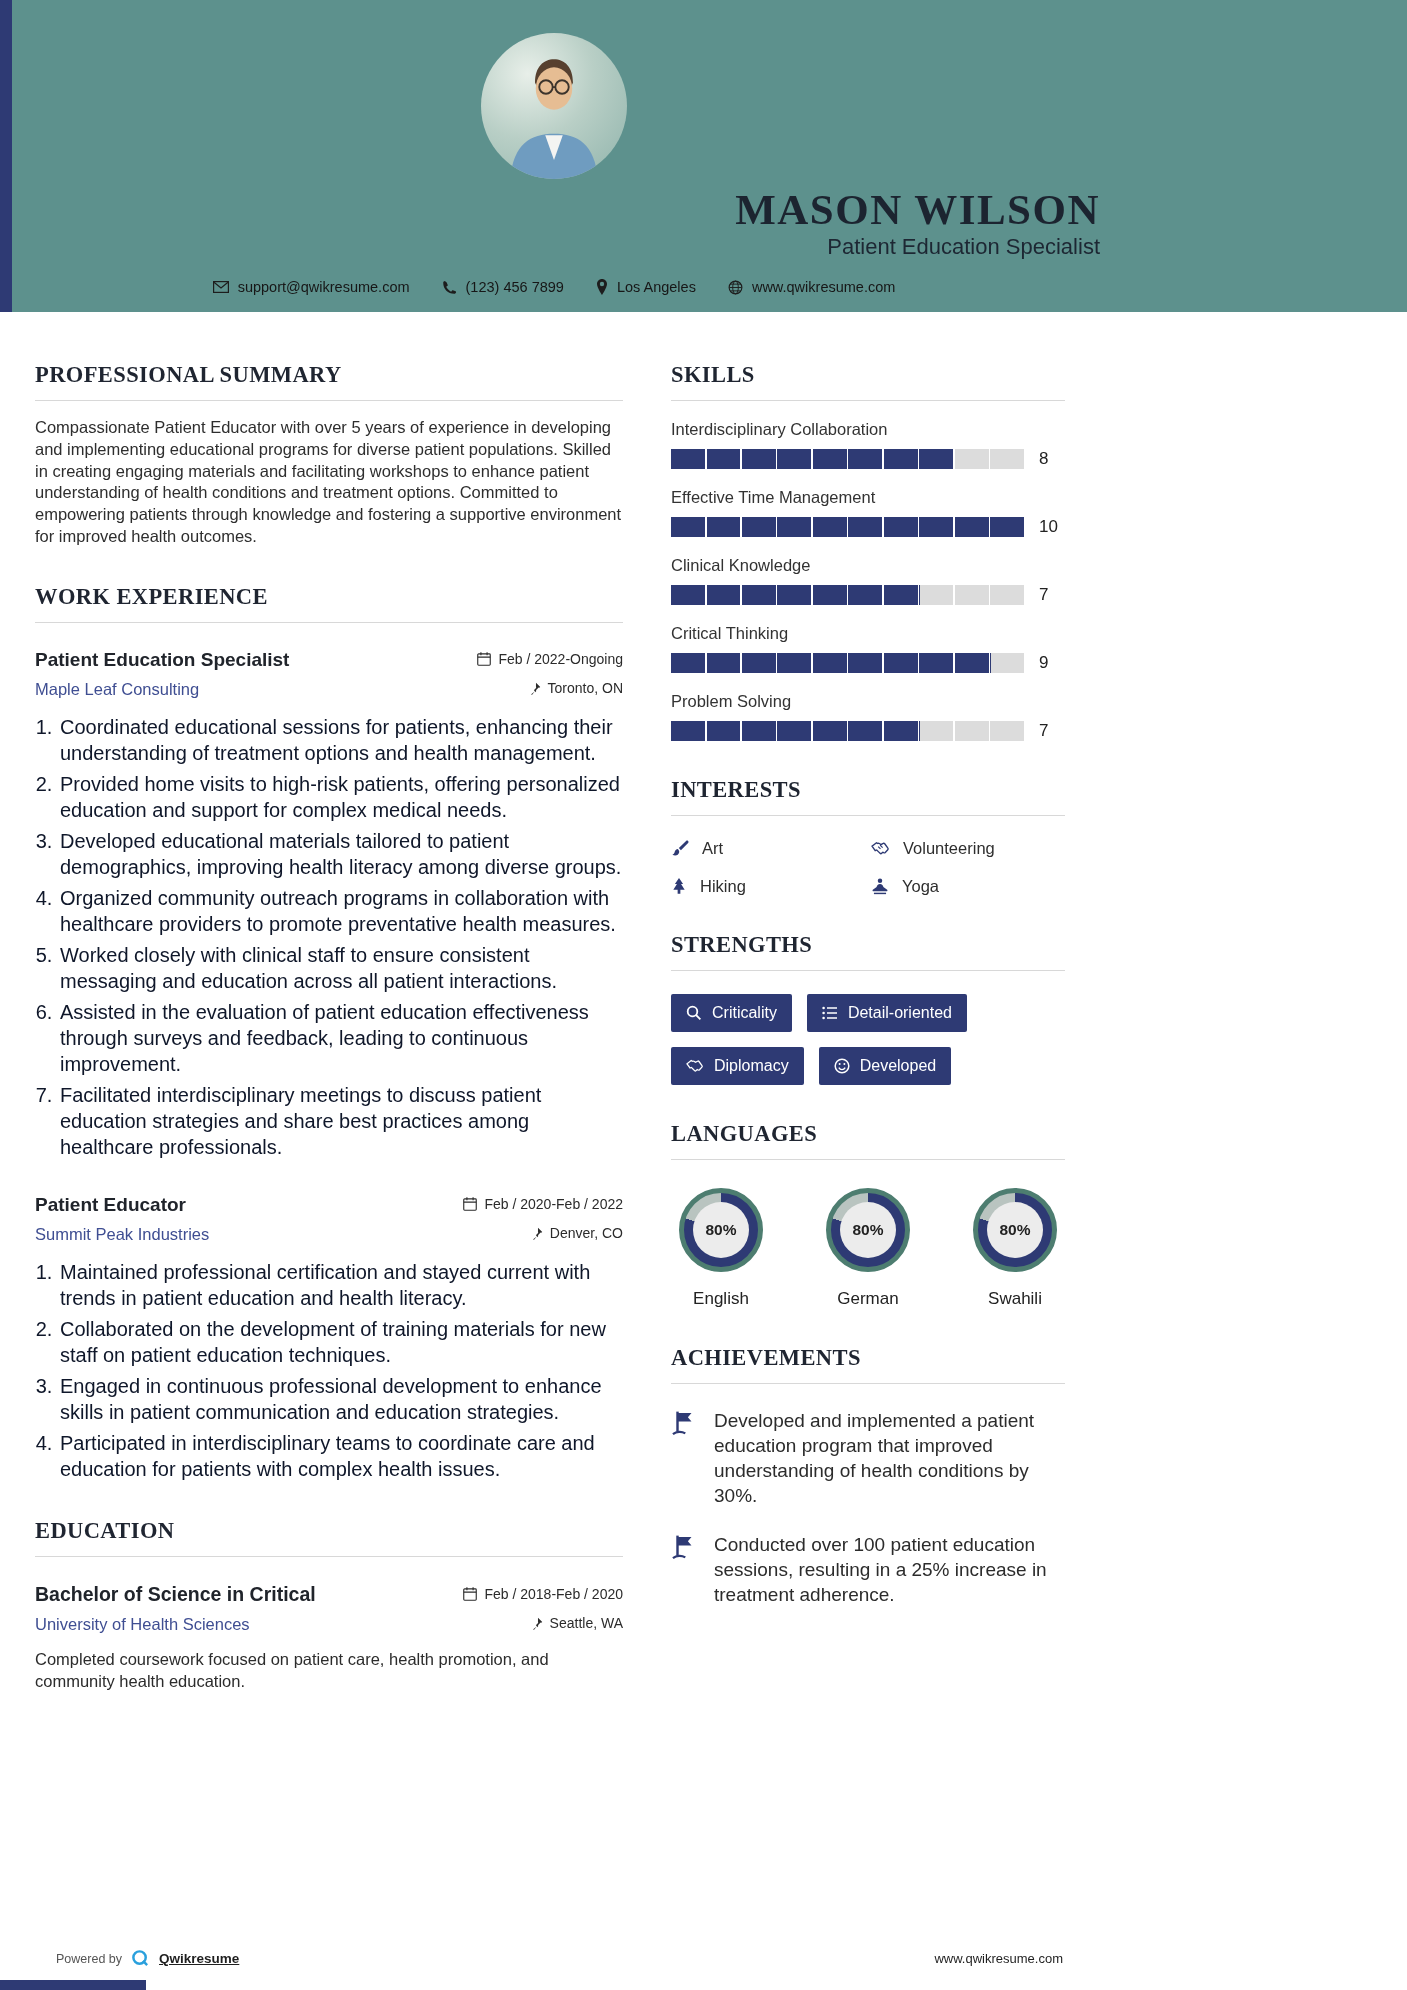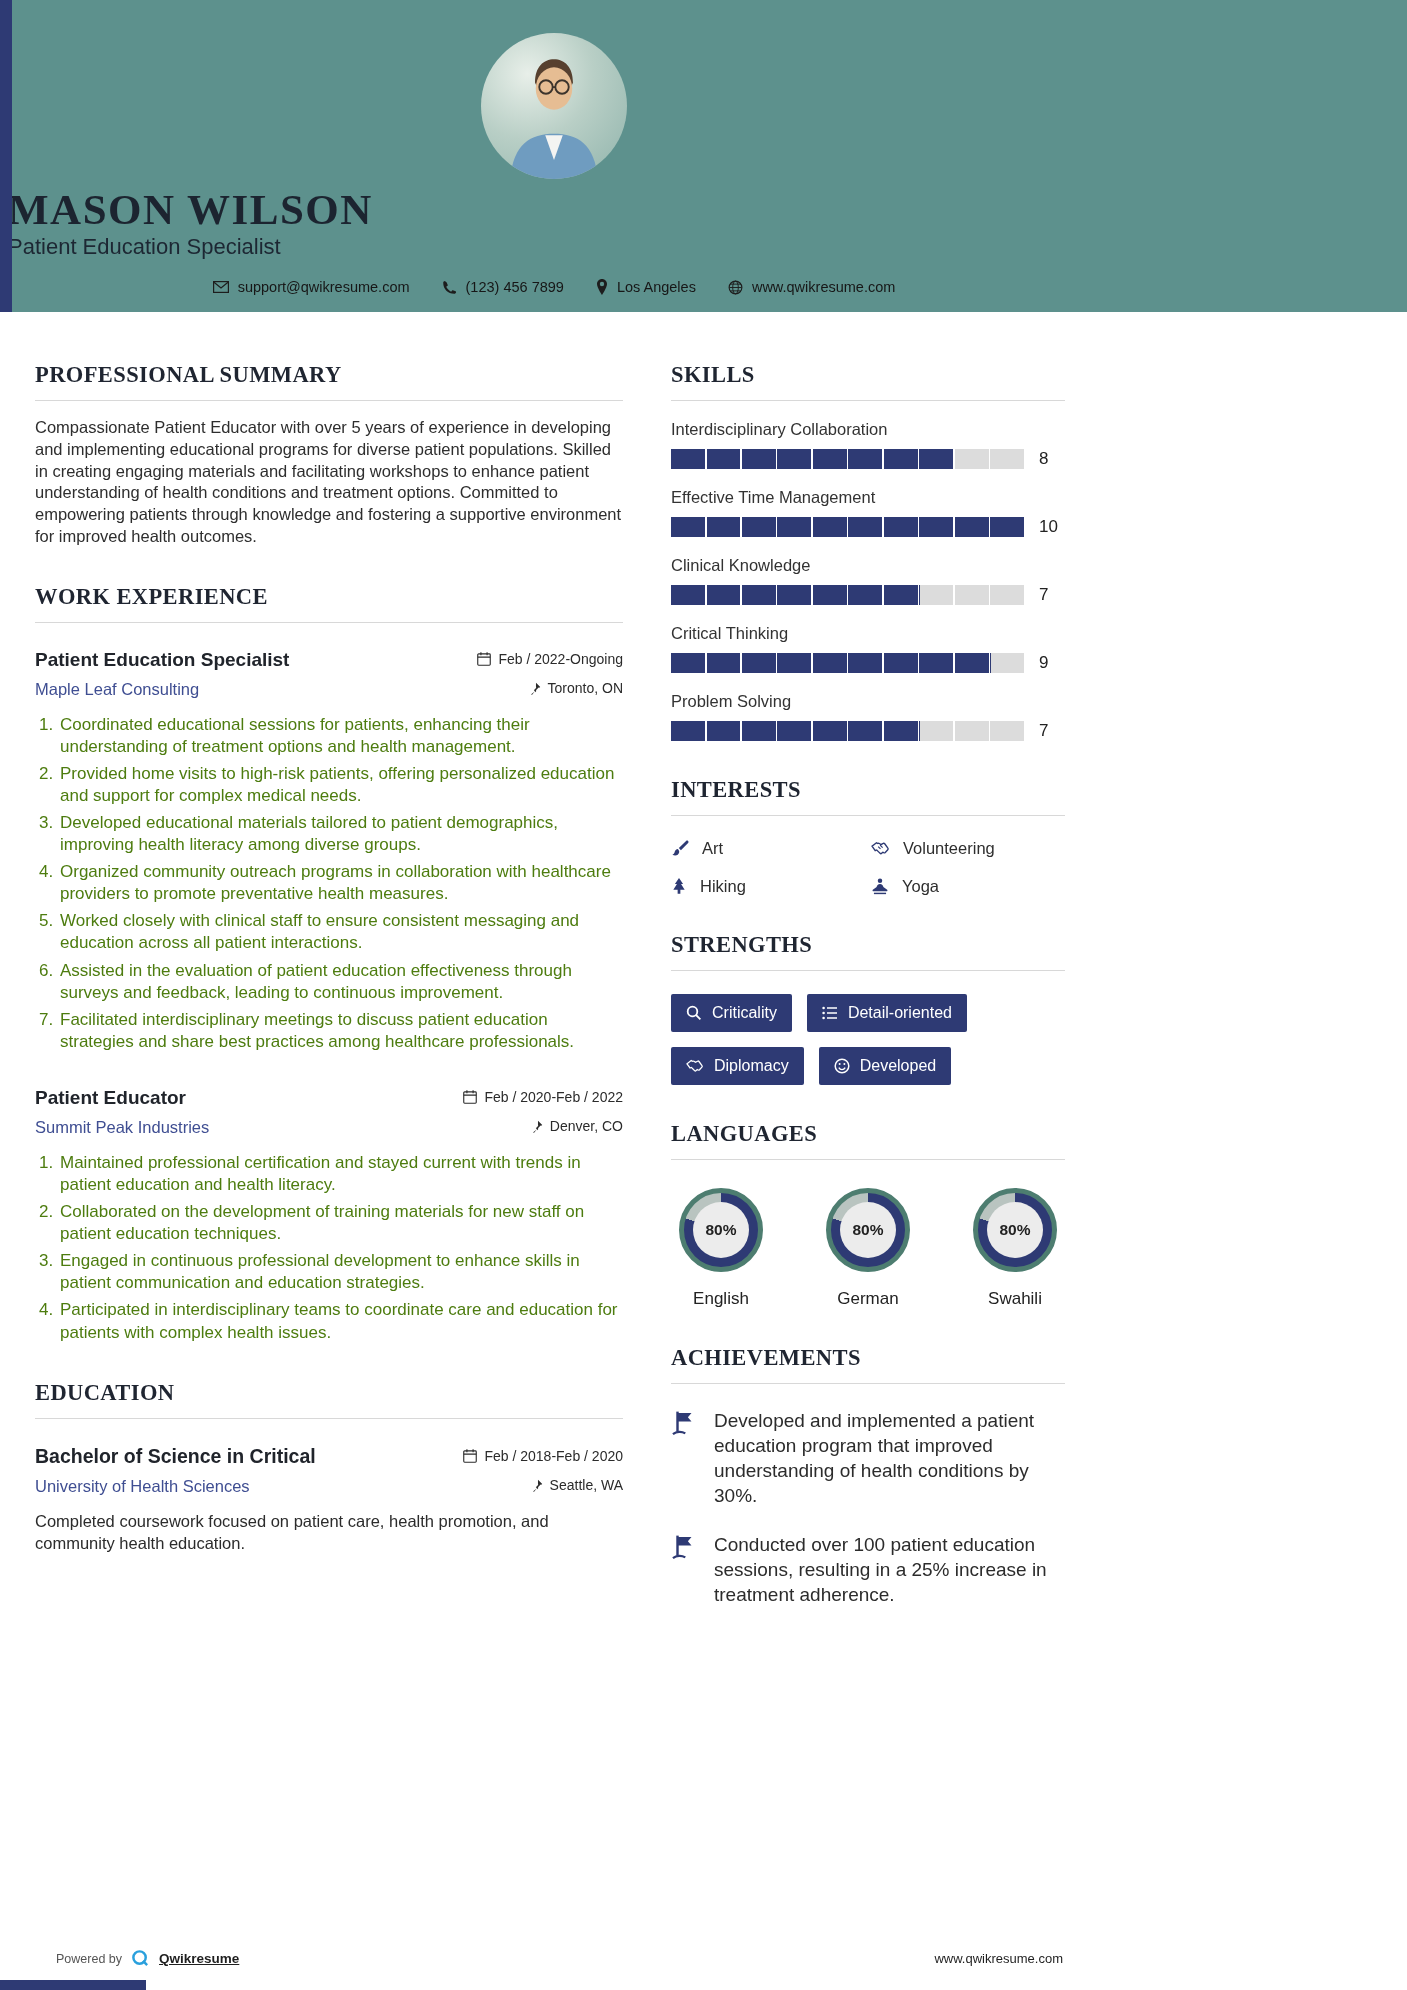--- a/index.html
+++ b/index.html
@@ -5,21 +5,21 @@
   * { box-sizing: border-box; }
   html,body { margin:0; padding:0; background:#ffffff; }
   .page {
     position:relative; width:1407px; height:1990px; background:#fff;
     font-family:"Liberation Sans", sans-serif; color:#2d2d2d; overflow:hidden;
   }
 
   
   .header { position:relative; height:312px; background:#5d918d; }
   .left-accent { position:absolute; top:0; left:0; width:12px; height:312px; background:#2e3a74; }
-  .header-inner { width:1100px; margin:0; text-align:left; padding-top:33px;padding-left:8px; }
+  .header-inner { width:1100px; margin:0; text-align:right; padding-top:33px;padding-left:8px; }
   .avatar {
     width:146px; height:146px; border-radius:50%; margin:0 auto; overflow:hidden;
     background: radial-gradient(circle at 32% 28%, #e8efe9 0%, #b9cfc6 45%, #8fb3ab 100%);
   }
   .avatar svg { width:100%; height:100%; display:block; }
   .name {
     font-family:"Liberation Serif", serif; font-weight:700; font-size:43px;
     color:#1c2430; letter-spacing:1.5px; margin:8px 0 2px 0; line-height:1.05;
   }
   .subtitle { font-size:22px; color:#1d2733; font-weight:500; }
@@ -46,21 +46,21 @@
 
   
   .job { margin-top:26px; }
   .job-row { display:flex; justify-content:space-between; align-items:baseline; }
   .job-title { font-size:19px; font-weight:700; color:#20242b; margin:0; }
   .degree-title { font-size:19.5px; }
   .meta { display:flex; align-items:center; gap:7px; font-size:14px; color:#2b2b2b; white-space:nowrap; }
   .meta .ic { color:#2b2b2b; }
   .company { font-size:16.5px; color:#3f4e92; margin-top:9px; }
   .row2 { align-items:baseline; }
-  .bullets { margin:15px 0 0 0; padding-left:23px; font-size:17px; line-height:1.3; color:#4d7c0f; }
+  .bullets { margin:15px 0 0 0; padding-left:23px; font-size:20px; line-height:1.3; color:#0f172a; }
   .bullets li { margin-bottom:5px; padding-left:2px; }
   .edu-desc { font-size:16.5px; line-height:1.35; margin:14px 0 0 0; color:#2c2c2c; }
 
   
   .skill { margin-top:19px; }
   .skill-name { font-size:16.5px; color:#333; }
   .skill-bar-row { display:flex; align-items:center; gap:13px; margin-top:10px; }
   .skill-track { position:relative; flex:1; height:20px; background:#dcdcdc; }
   .skill-fill { height:100%; background:#2e3a74; }
   .skill-ticks {

